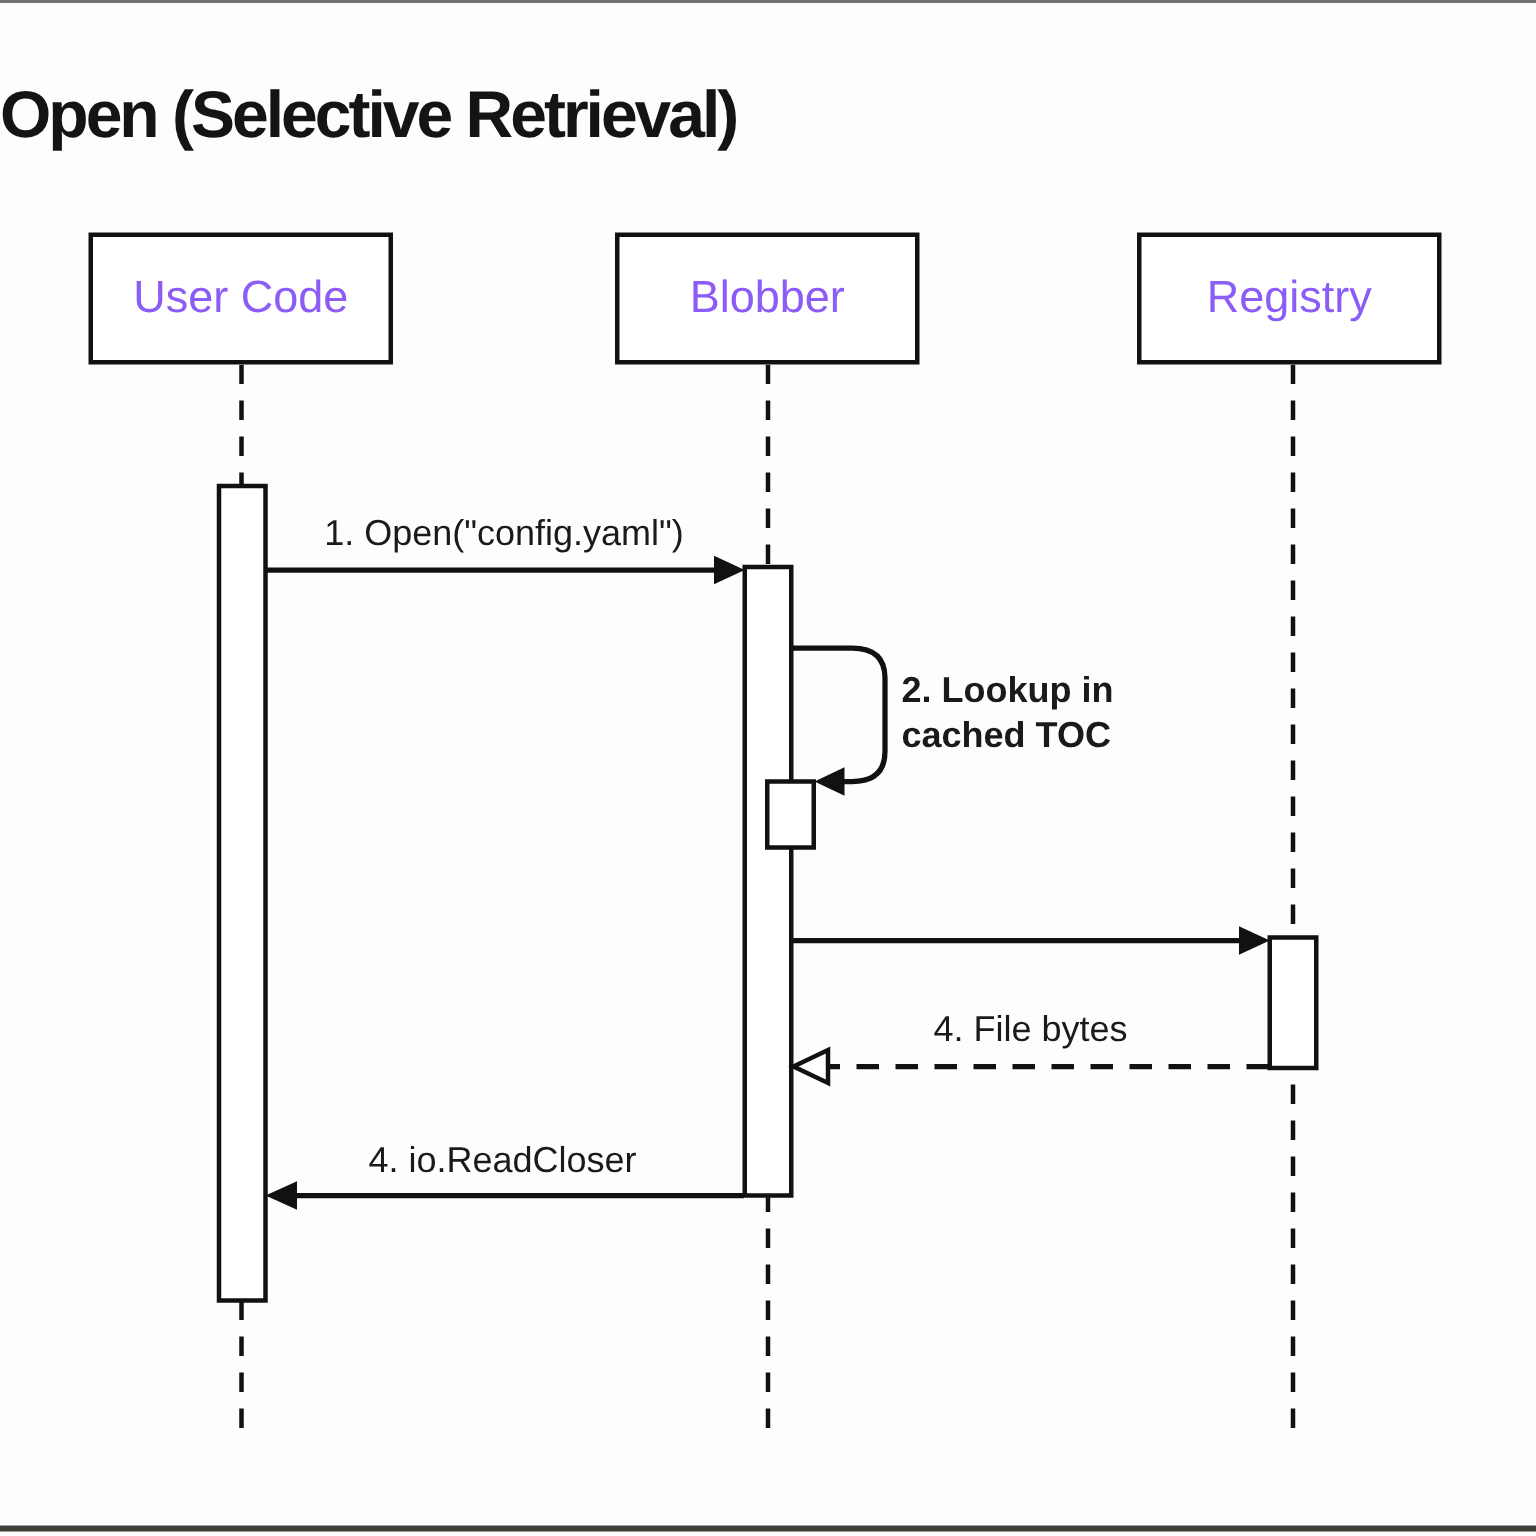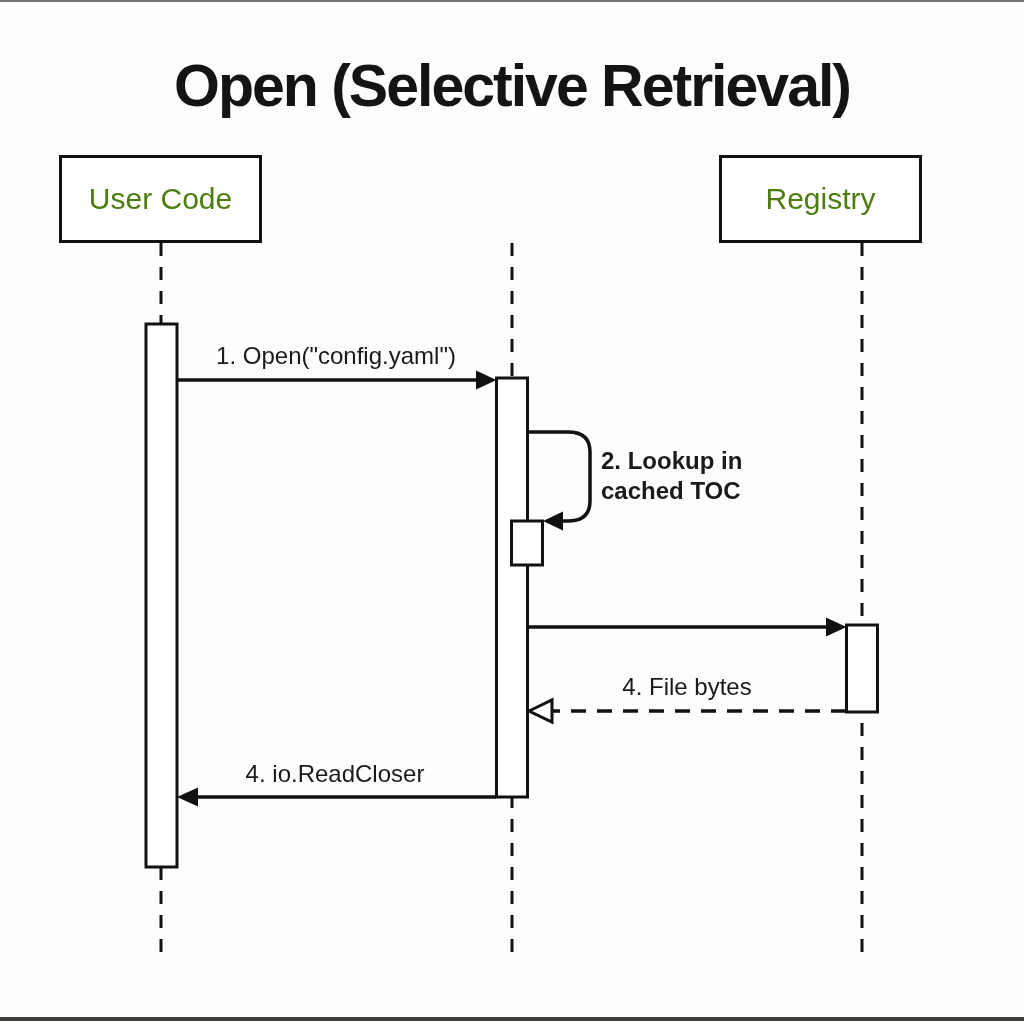--- a/index.html
+++ b/index.html
@@ -24,45 +24,44 @@
   }
   .edge-artifact.top { top: 0; height: 2px; background: #2a2a2a; opacity: 0.65; }
   .edge-artifact.bottom { top: 1017px; height: 4px; background: #1d1d18; opacity: 0.85; }
 
   .diagram-title {
     position: absolute;
     top: 52px;
     left: 0;
     width: 1024px;
     margin: 0;
-    text-align: center;
-    font-size: 59px;
+    font-size: 44px;
     font-weight: bold;
     letter-spacing: -2px;
     color: #141414;
   }
 
   .participant {
     position: absolute;
     top: 155px;
     width: 203px;
     height: 88px;
     box-sizing: border-box;
     border: 3px solid #111111;
     background: #ffffff;
     display: flex;
     align-items: center;
     justify-content: center;
     font-size: 30px;
-    color: #4d7c0f;
+    color: #8b5cf6;
     z-index: 3;
   }
   .participant.p-user    { left: 59px;  }
   .participant.p-blobber { left: 410px; }
-  .participant.p-registry{ left: 719px; }
+  .participant.p-registry{ left: 758px; }
 
   svg.wires {
     position: absolute;
     top: 0;
     left: 0;
     z-index: 2;
   }
 
   .msg-label {
     position: absolute;
@@ -83,20 +82,23 @@
 <body>
 
 <div class="canvas">
 
   <div class="edge-artifact top"></div>
 
   <h1 class="diagram-title">Open (Selective Retrieval)</h1>
 
   <div class="participant p-user">
     <span>User Code</span>
+  </div>
+  <div class="participant p-blobber">
+    <span>Blobber</span>
   </div>
   <div class="participant p-registry">
     <span>Registry</span>
   </div>
 
   <svg class="wires" width="1024" height="1024" viewBox="0 0 1024 1024">
 
     <line x1="161" y1="243" x2="161" y2="962" stroke="#111" stroke-width="3" stroke-dasharray="13 11"></line>
     <line x1="512" y1="243" x2="512" y2="962" stroke="#111" stroke-width="3" stroke-dasharray="13 11"></line>
     <line x1="862" y1="243" x2="862" y2="962" stroke="#111" stroke-width="3" stroke-dasharray="13 11"></line>

